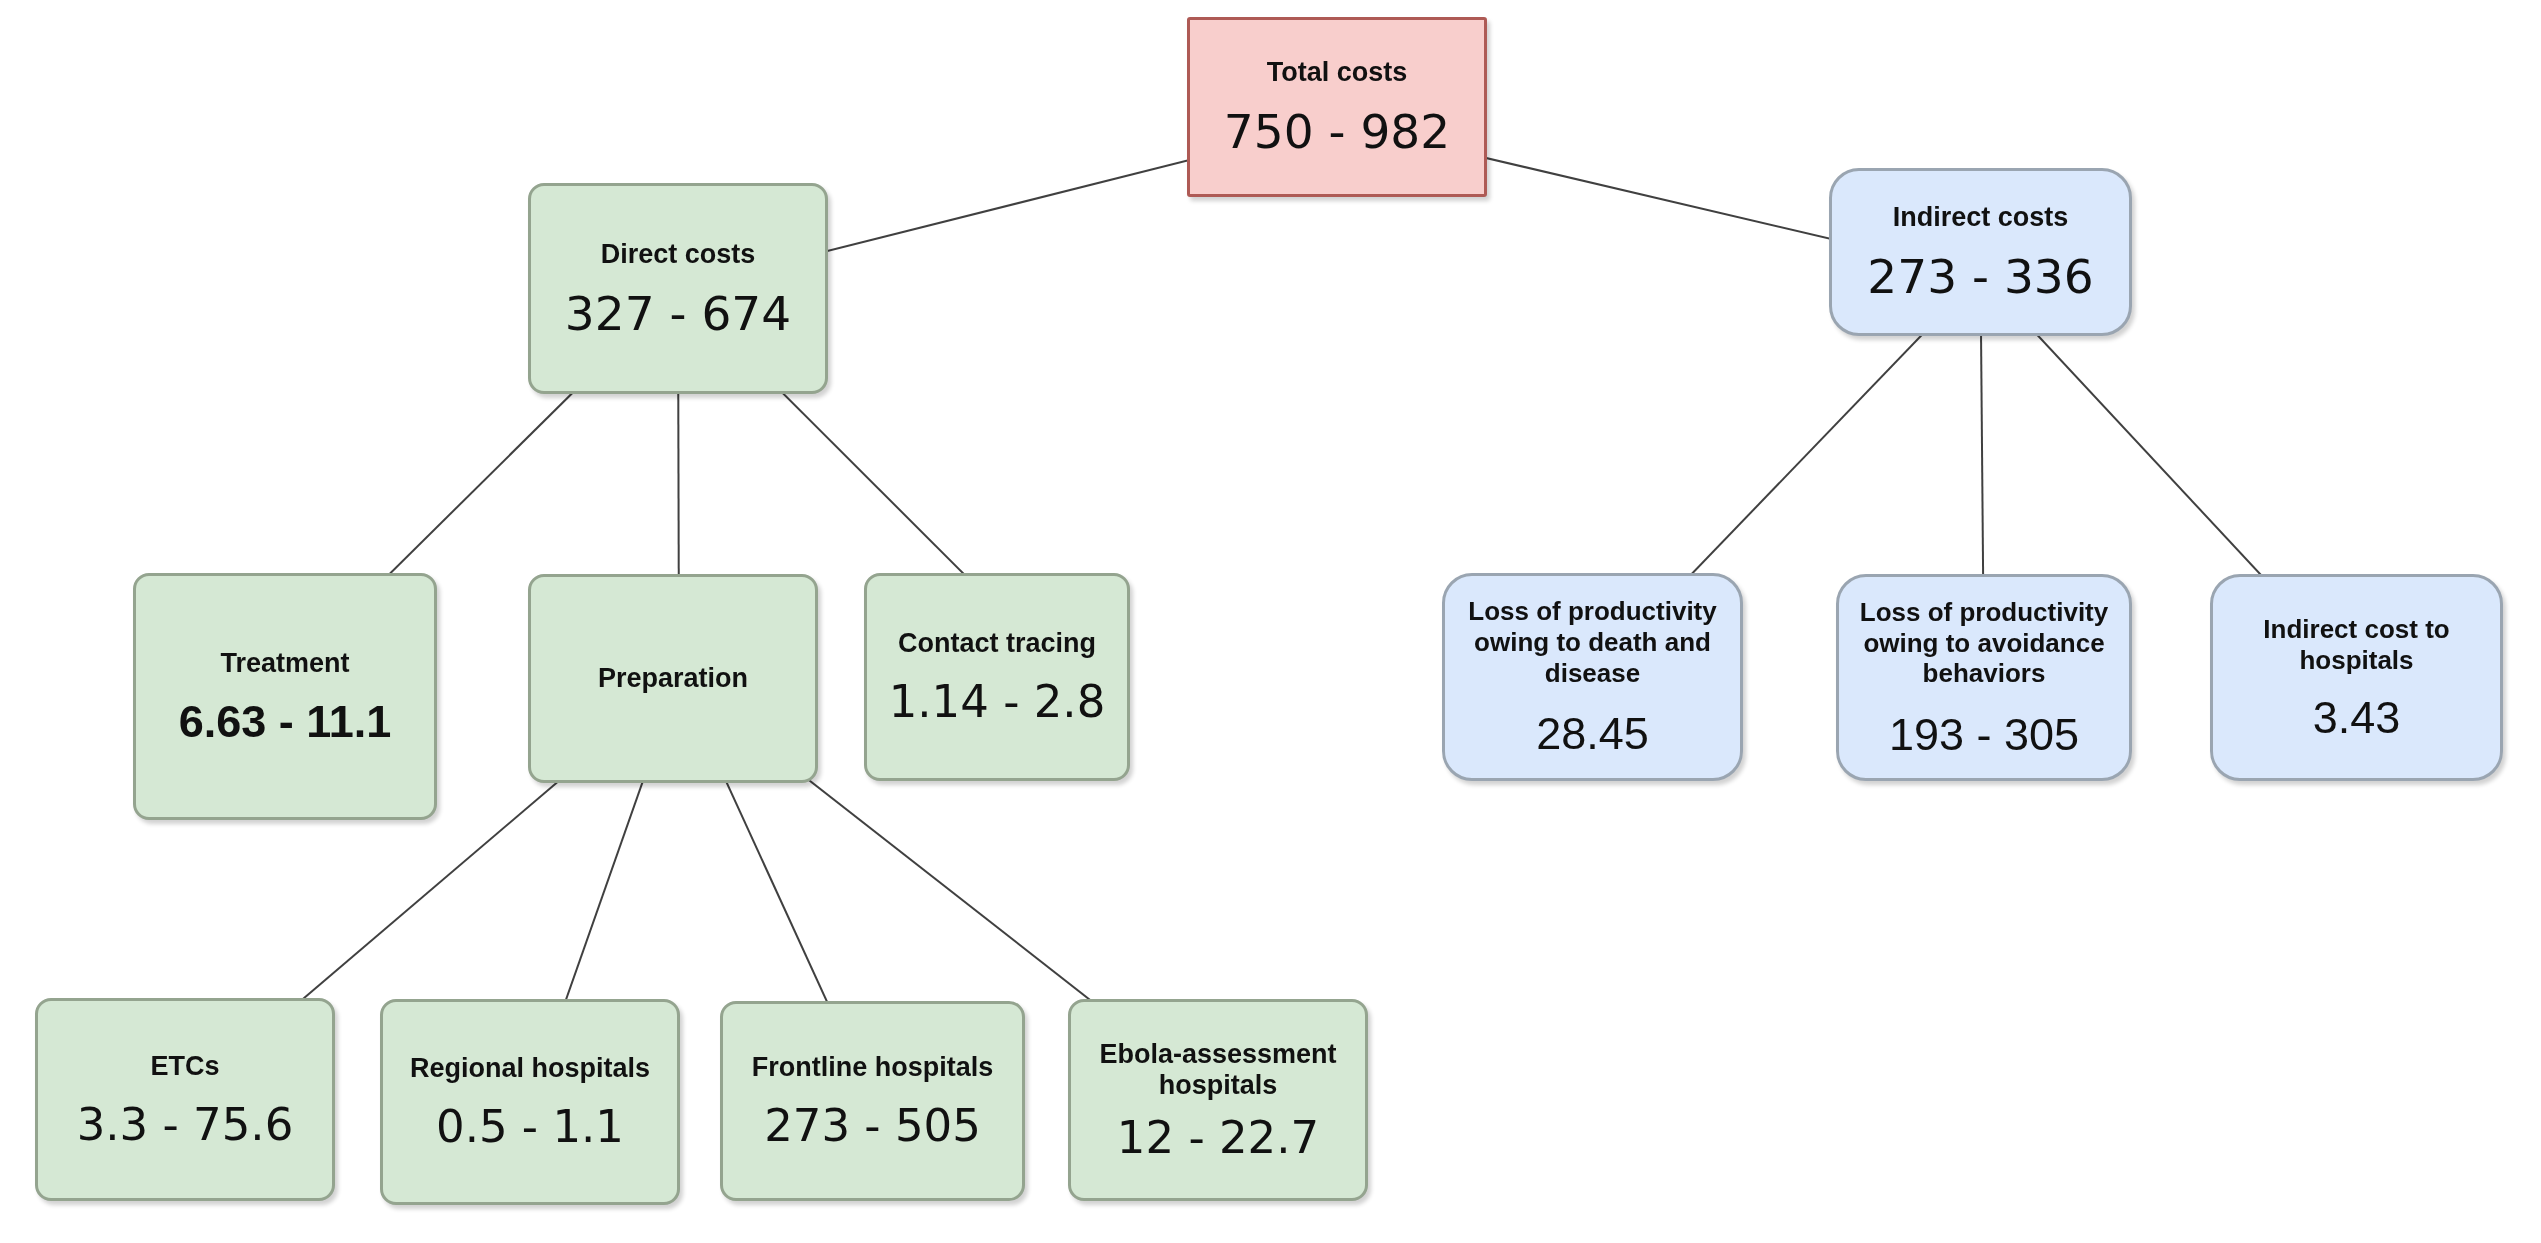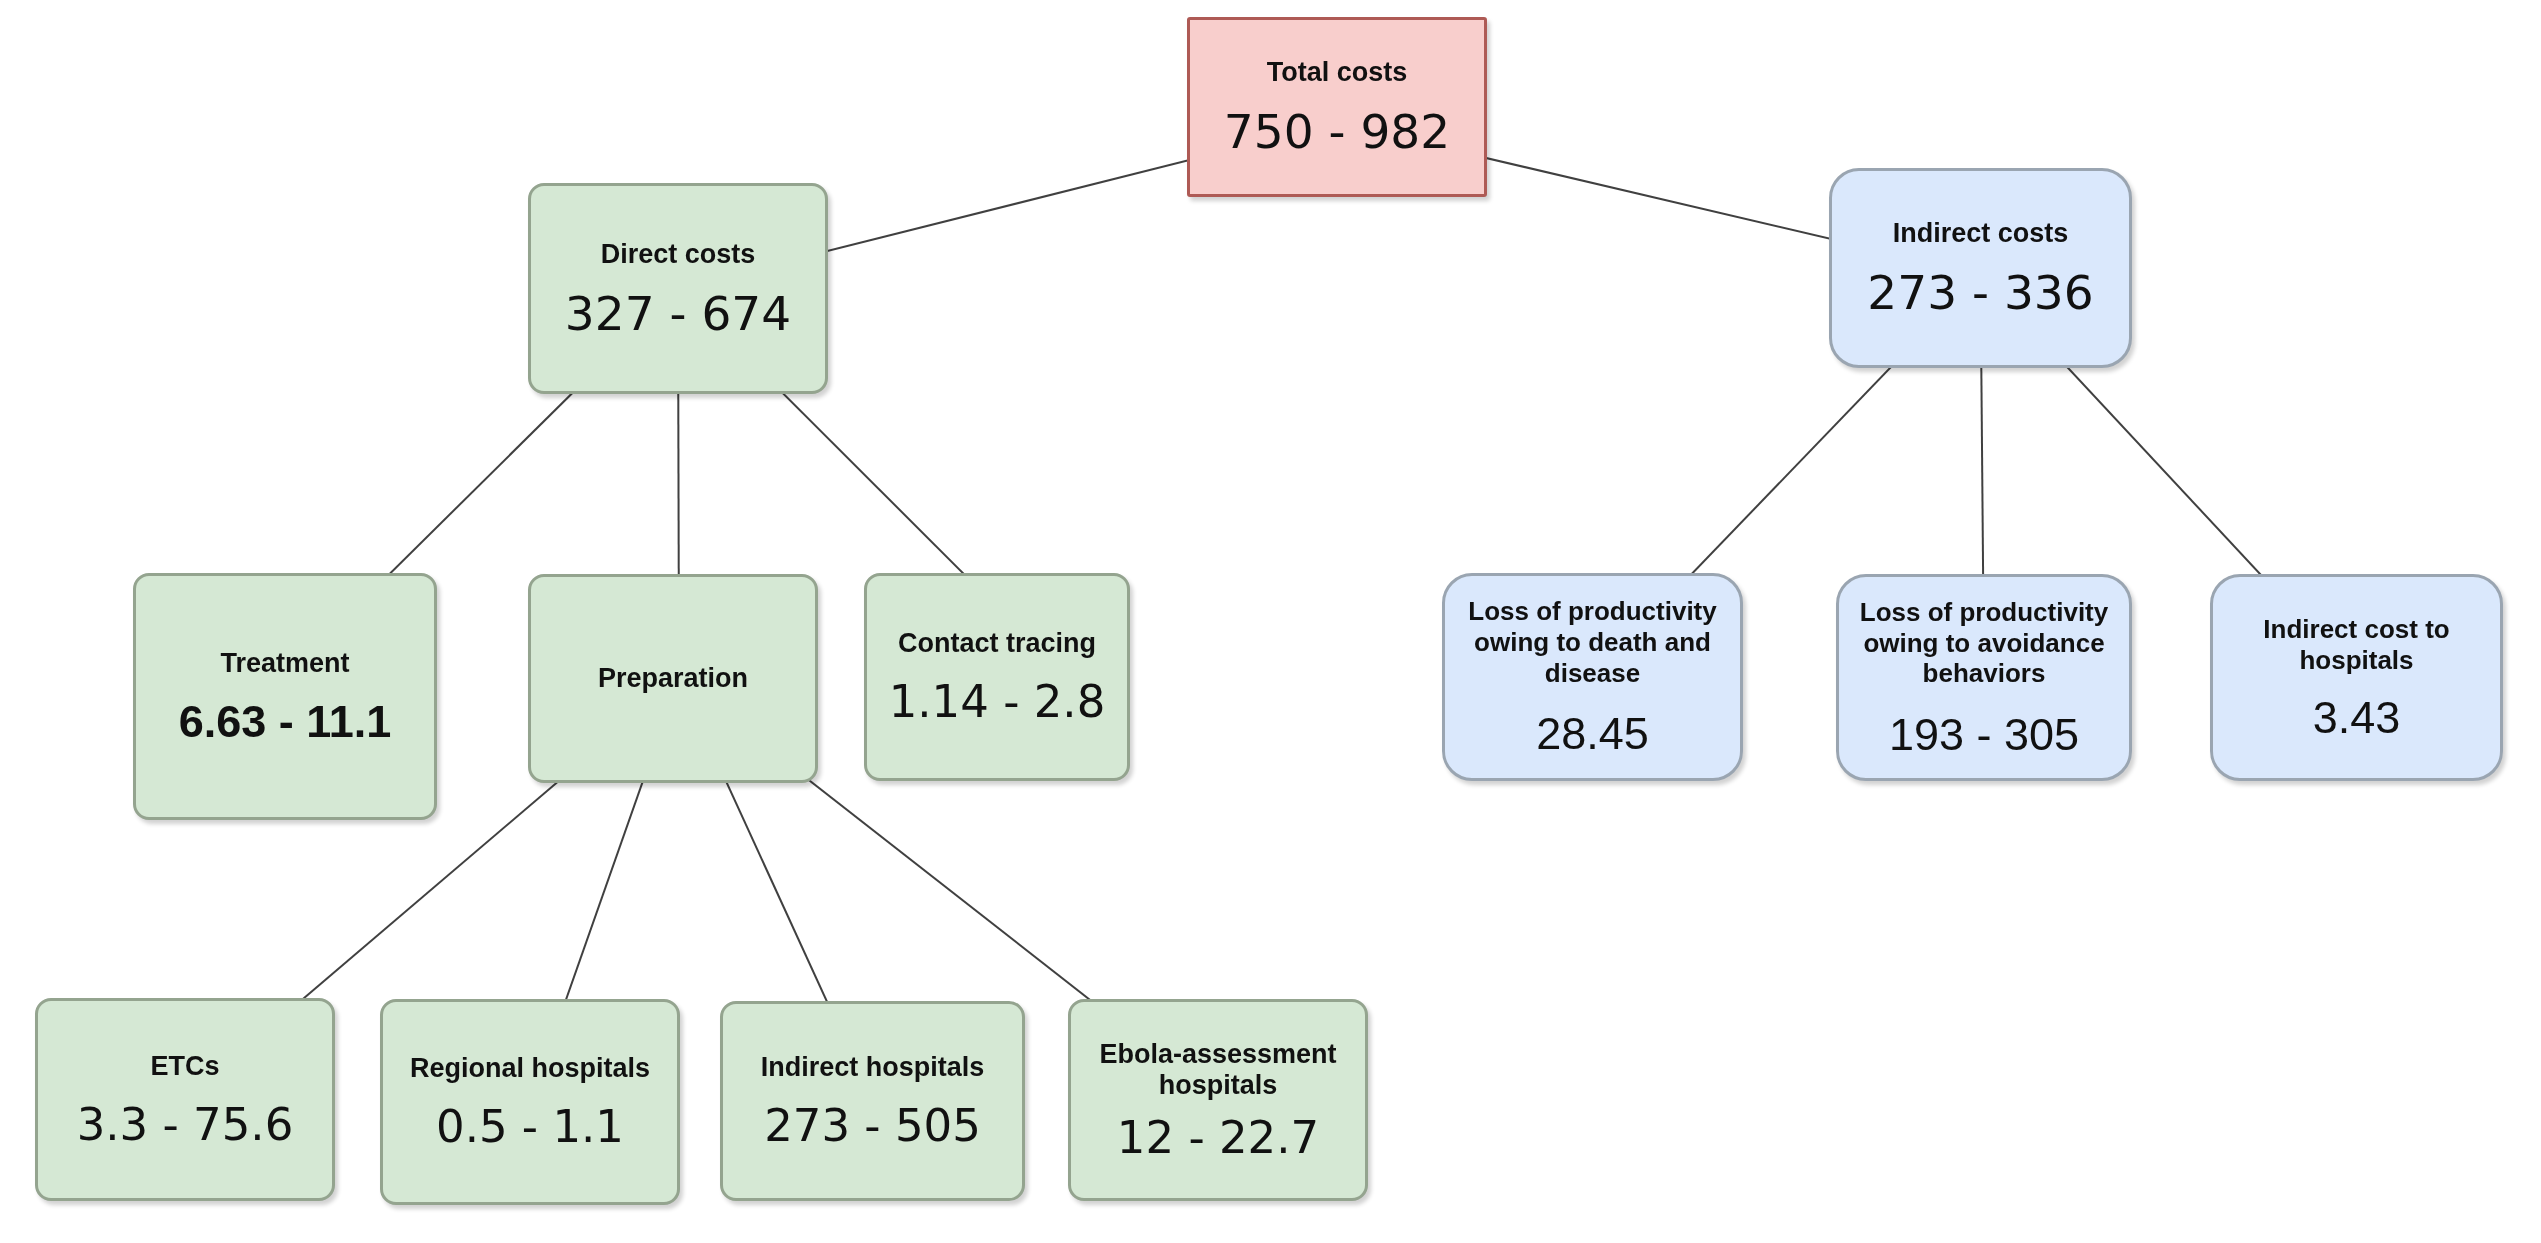--- a/index.html
+++ b/index.html
@@ -92,21 +92,21 @@
   <div class="node pink" style="left:1187px; top:17px; width:300px; height:180px;">
     <div class="nlabel">Total costs</div>
     <div class="nvalue big">750 - 982</div>
   </div>
 
   <div class="node green" style="left:528px; top:183px; width:300px; height:211px;">
     <div class="nlabel">Direct costs</div>
     <div class="nvalue big">327 - 674</div>
   </div>
 
-  <div class="node blue" style="left:1829px; top:168px; width:303px; height:200px;">
+  <div class="node blue" style="left:1829px; top:168px; width:303px; height:168px;">
     <div class="nlabel">Indirect costs</div>
     <div class="nvalue big">273 - 336</div>
   </div>
 
   <div class="node green" style="left:133px; top:573px; width:304px; height:247px;">
     <div class="nlabel">Treatment</div>
     <div class="nvalue lib bold">6.63 - 11.1</div>
   </div>
 
   <div class="node green" style="left:528px; top:574px; width:290px; height:209px;">
@@ -138,21 +138,21 @@
     <div class="nlabel">ETCs</div>
     <div class="nvalue">3.3 - 75.6</div>
   </div>
 
   <div class="node green" style="left:380px; top:999px; width:300px; height:206px;">
     <div class="nlabel">Regional hospitals</div>
     <div class="nvalue">0.5 - 1.1</div>
   </div>
 
   <div class="node green" style="left:720px; top:1001px; width:305px; height:200px;">
-    <div class="nlabel">Indirect hospitals</div>
+    <div class="nlabel">Frontline hospitals</div>
     <div class="nvalue">273 - 505</div>
   </div>
 
   <div class="node green" style="left:1068px; top:999px; width:300px; height:202px; gap:12px;">
     <div class="nlabel">Ebola-assessment hospitals</div>
     <div class="nvalue">12 - 22.7</div>
   </div>
 
 </div>
 

